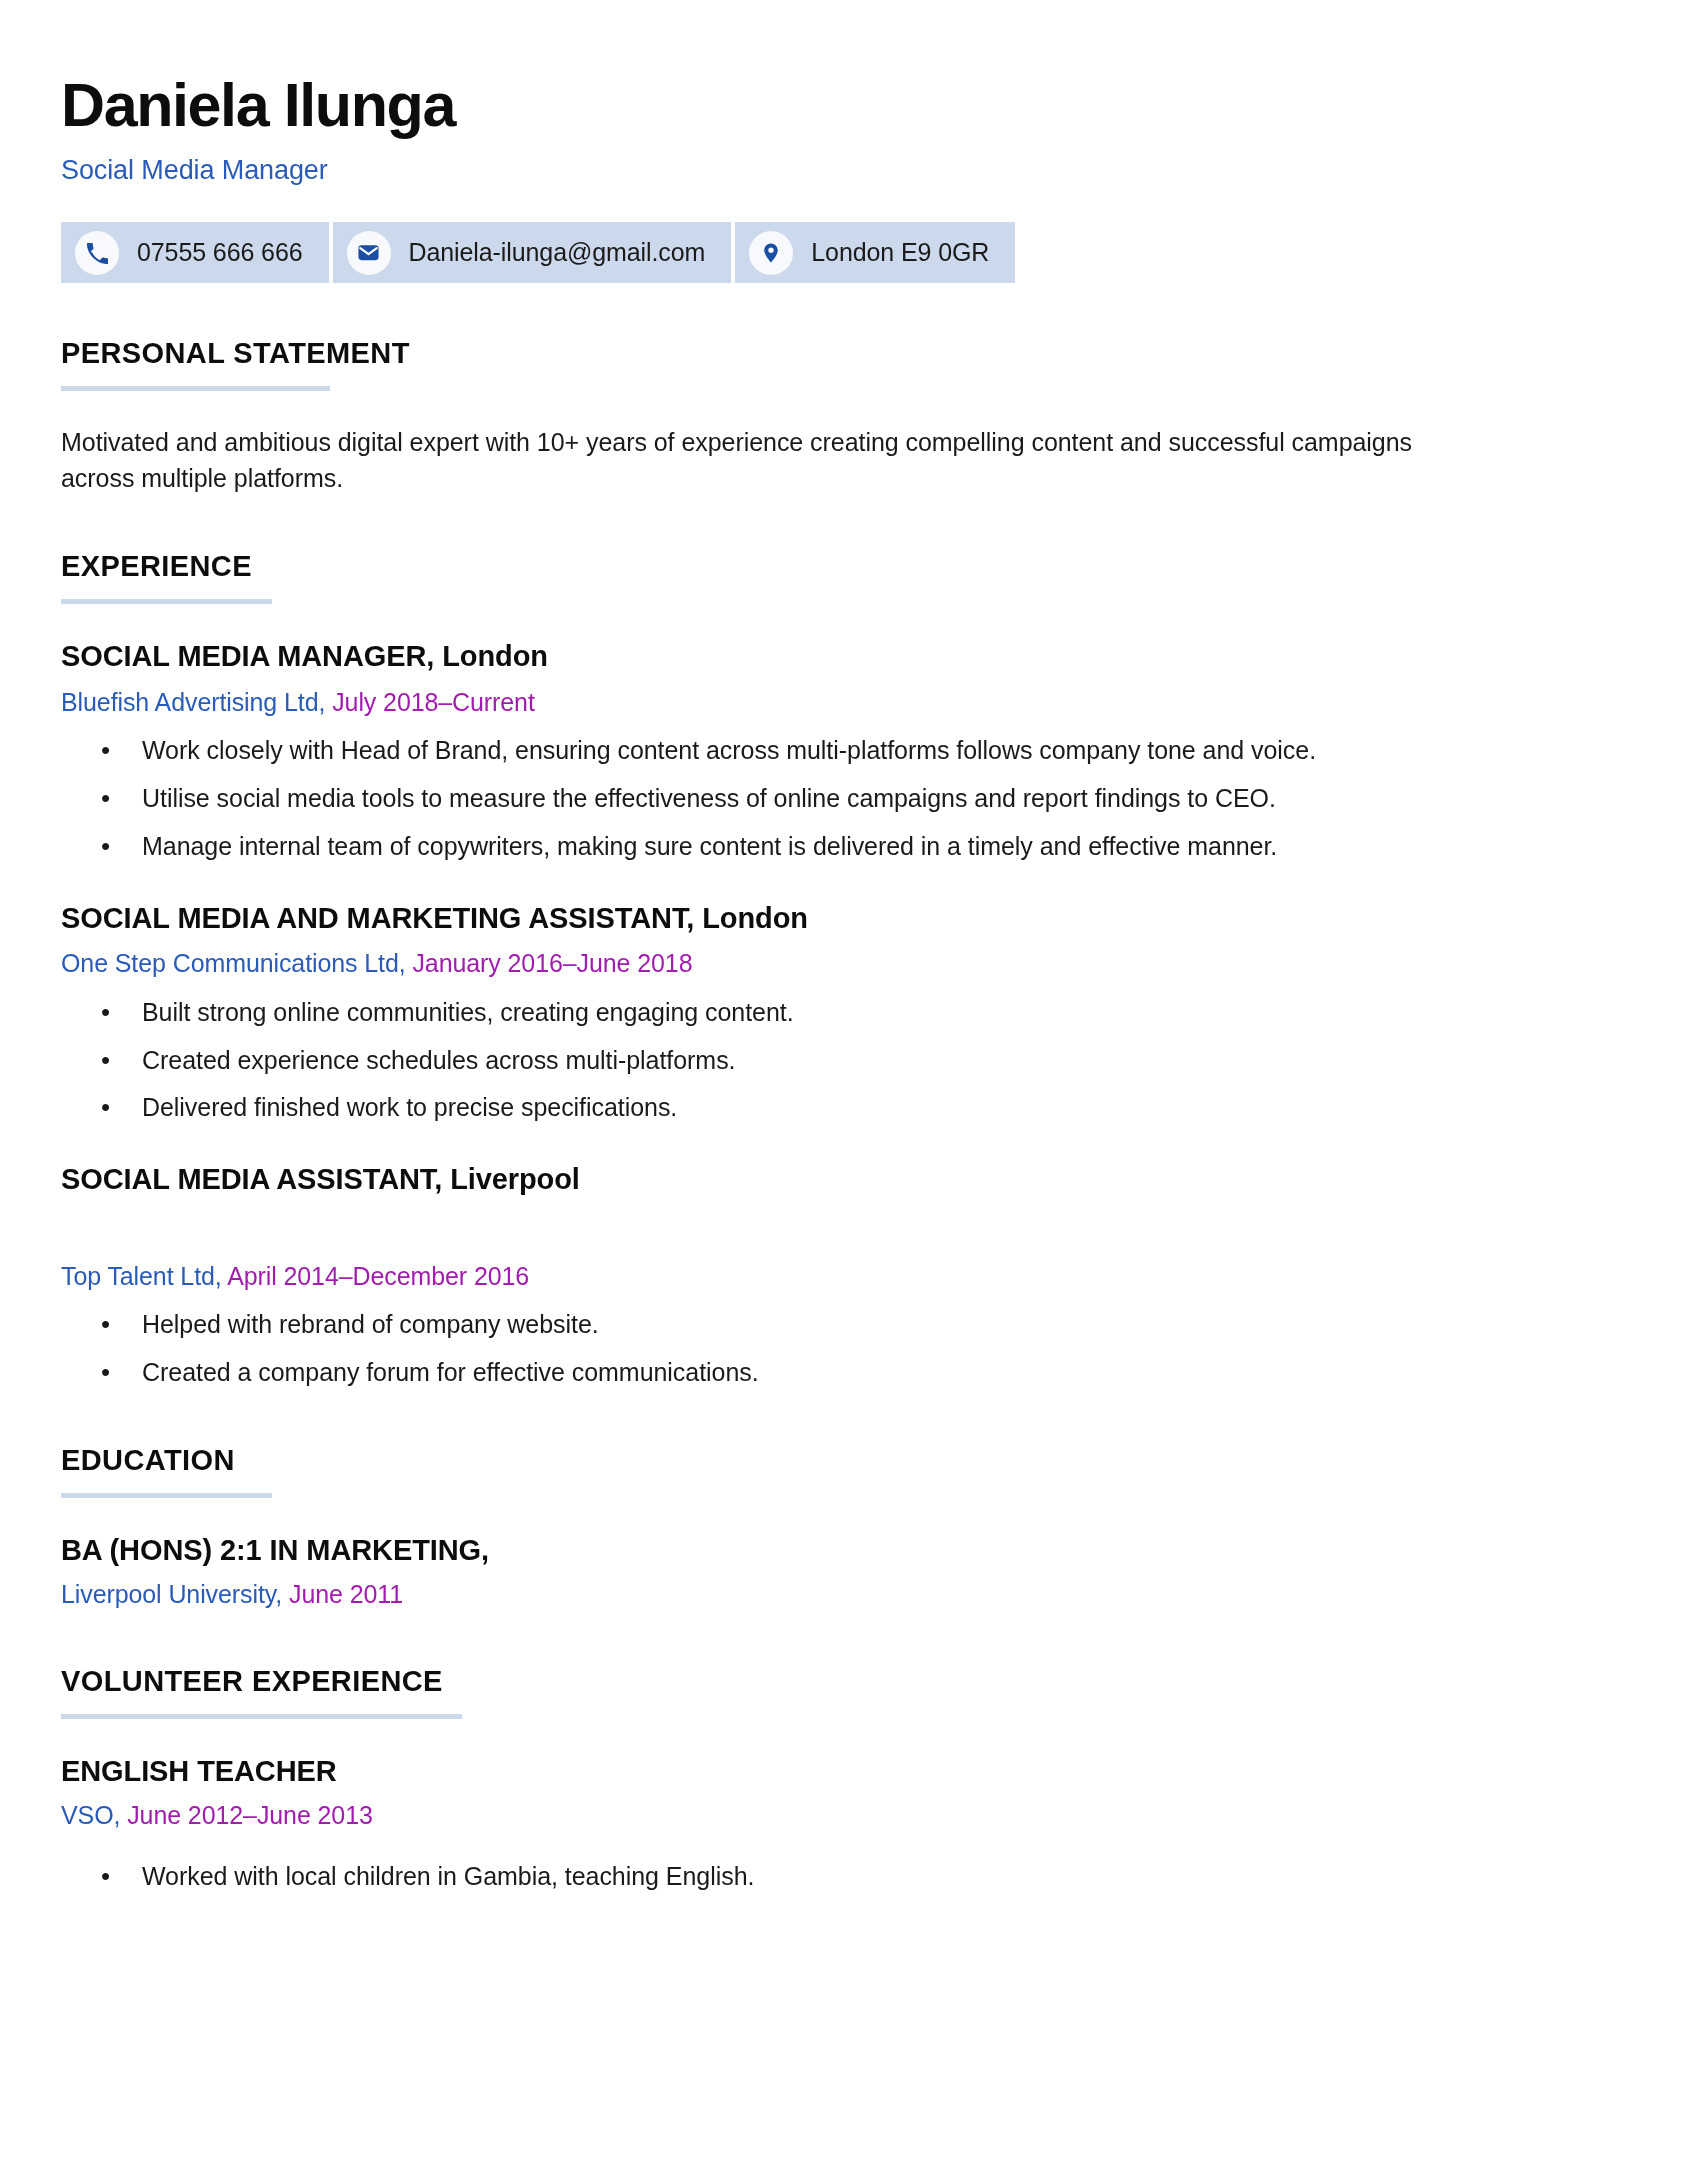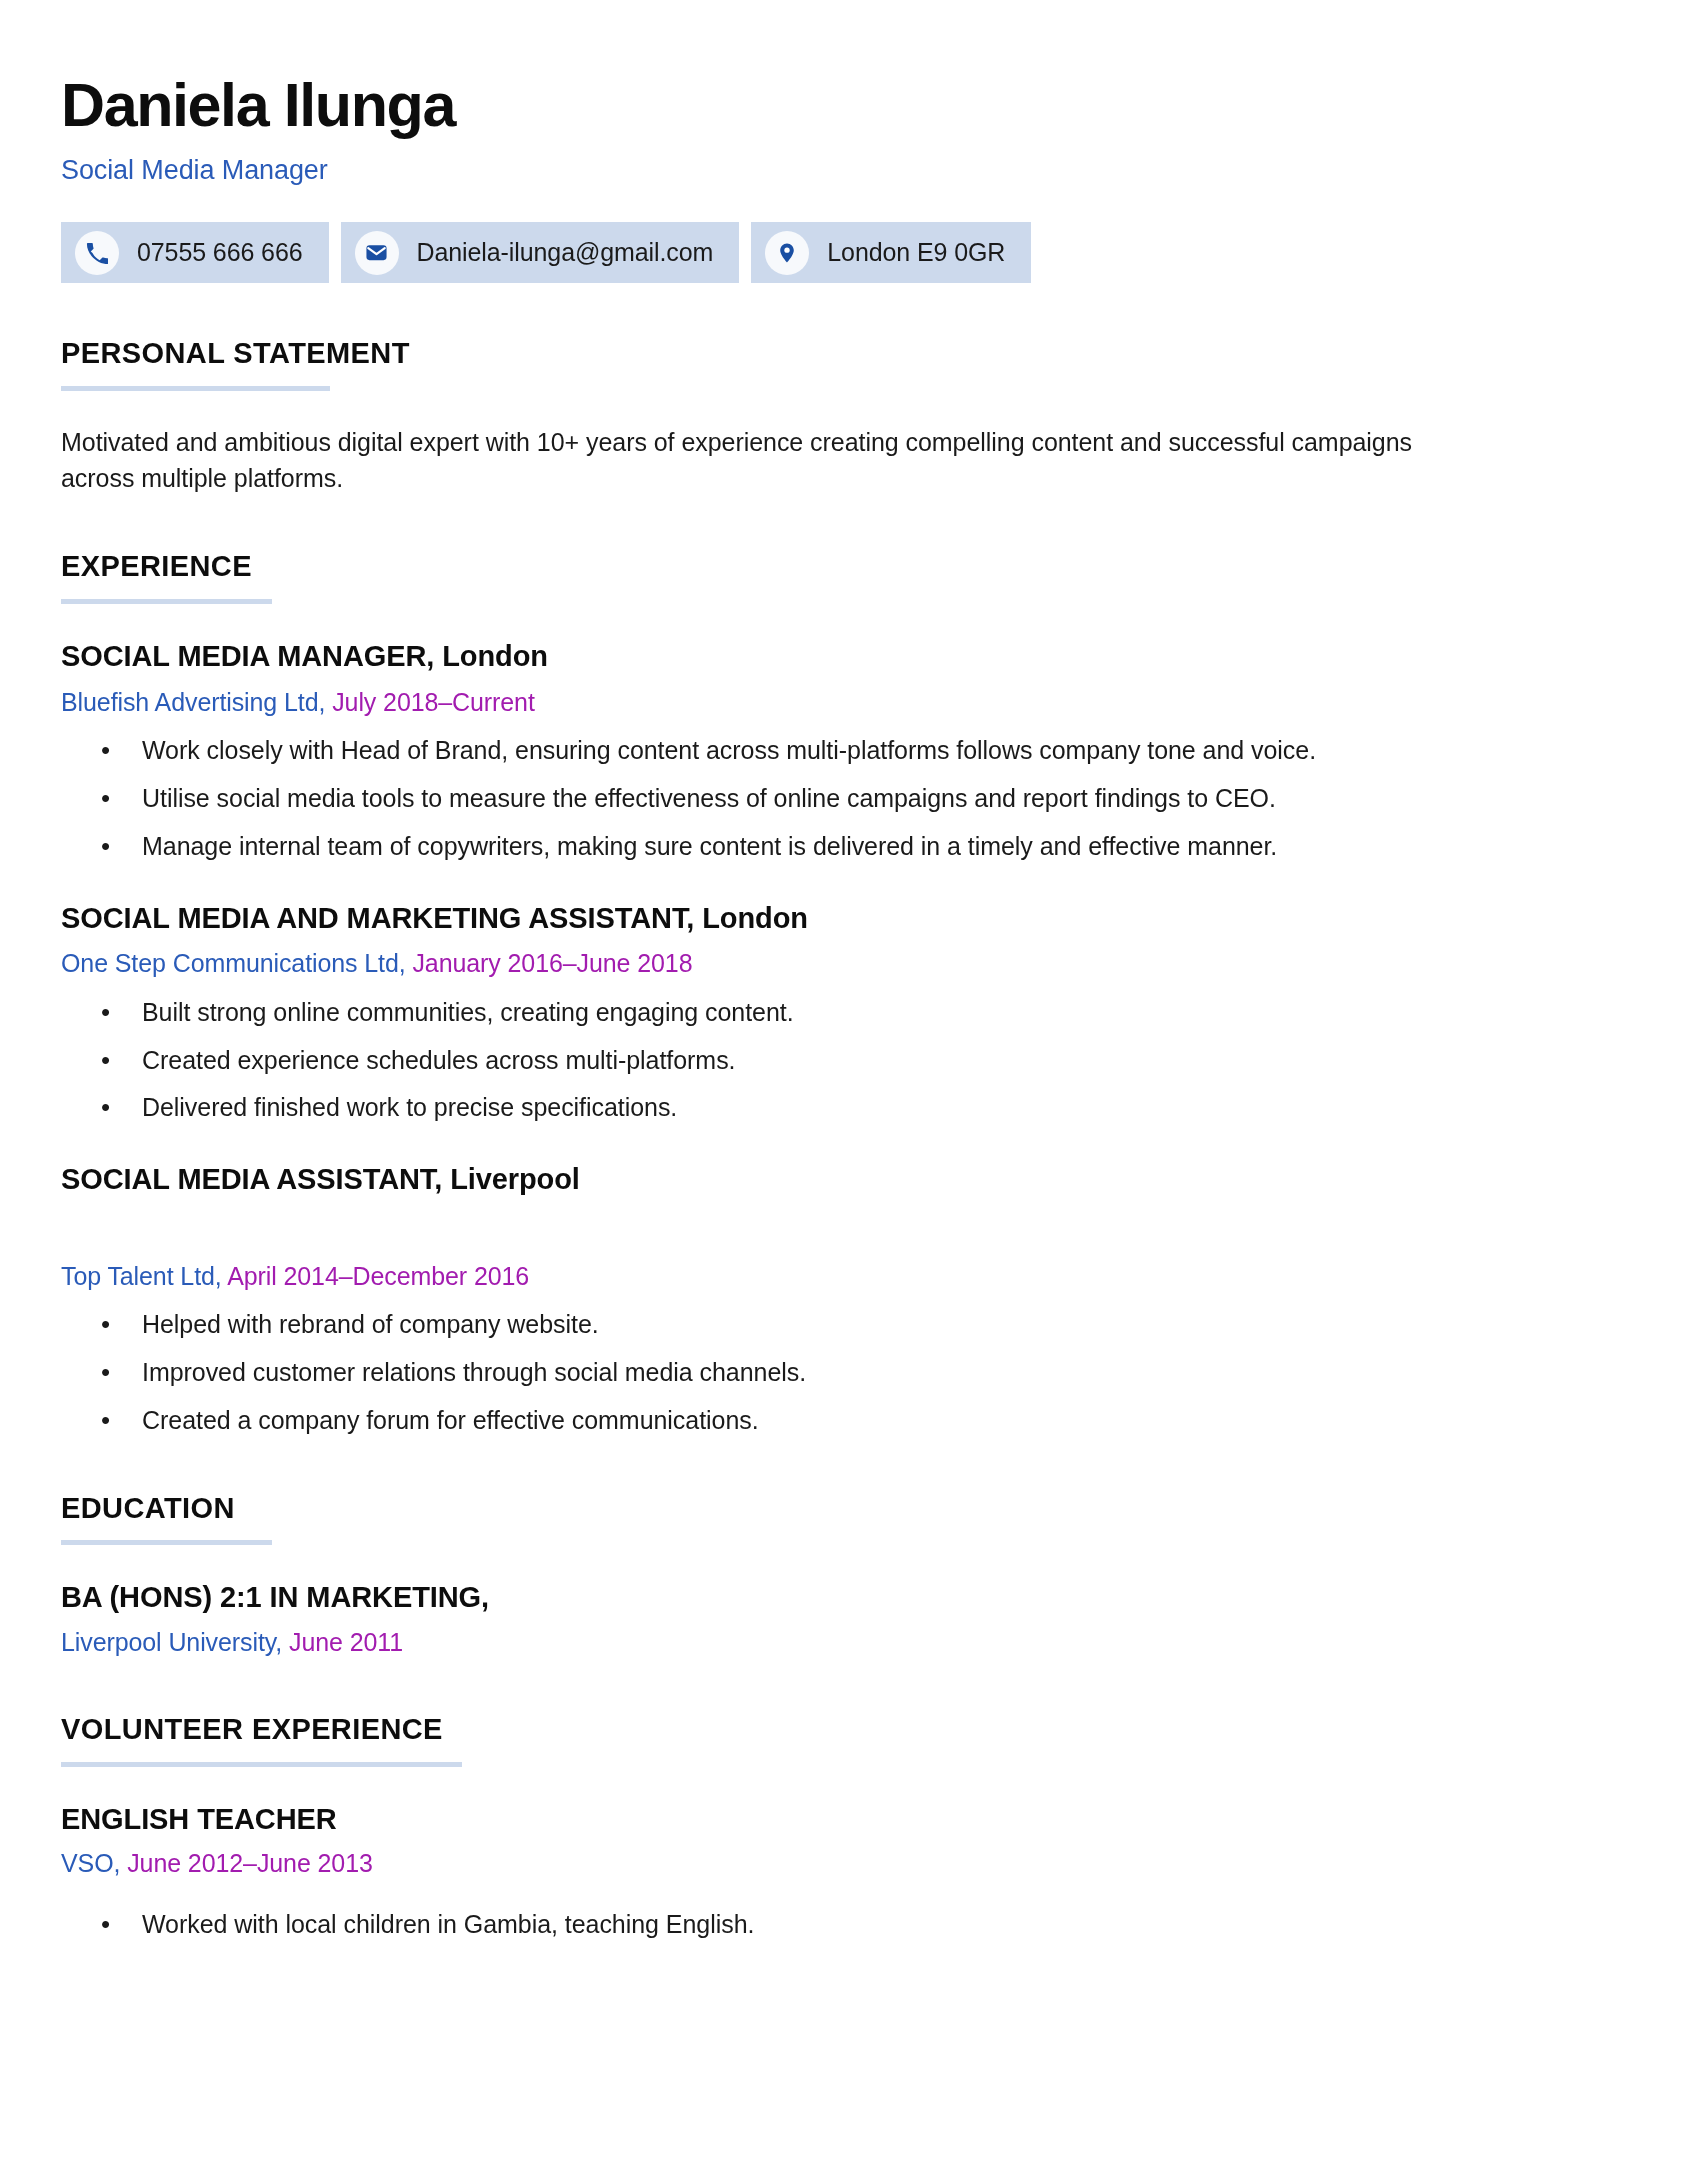--- a/index.html
+++ b/index.html
@@ -43,21 +43,21 @@
     color: #2a5bb8;
     letter-spacing: -0.1px;
     margin: 17px 0 0 0;
     line-height: 1.2;
   }
 
   
   .contact-bar {
     display: flex;
     align-items: stretch;
-    gap: 12px;
+    gap: 4px;
     margin-top: 36px;
   }
 
   .contact-chip {
     background: #ccd9ec;
     display: flex;
     align-items: center;
     height: 61px;
     padding: 0 26px 0 14px;
     box-sizing: border-box;
@@ -251,21 +251,20 @@
       </div>
 
       <div class="entry spaced">
         <div class="entry-title">SOCIAL MEDIA ASSISTANT, Liverpool</div>
         <div class="entry-meta">
           <span class="entry-org">Top Talent Ltd,</span>
           <span class="entry-date">April 2014–December 2016</span>
         </div>
         <ul class="bullets">
           <li>Helped with rebrand of company website.</li>
-          <li>Improved customer relations through social media channels.</li>
           <li>Created a company forum for effective communications.</li>
         </ul>
       </div>
 
     </div>
   </div>
 
   <div class="section">
     <h2 class="section-heading">EDUCATION</h2>
     <div class="section-rule" style="width:211px;"></div>

